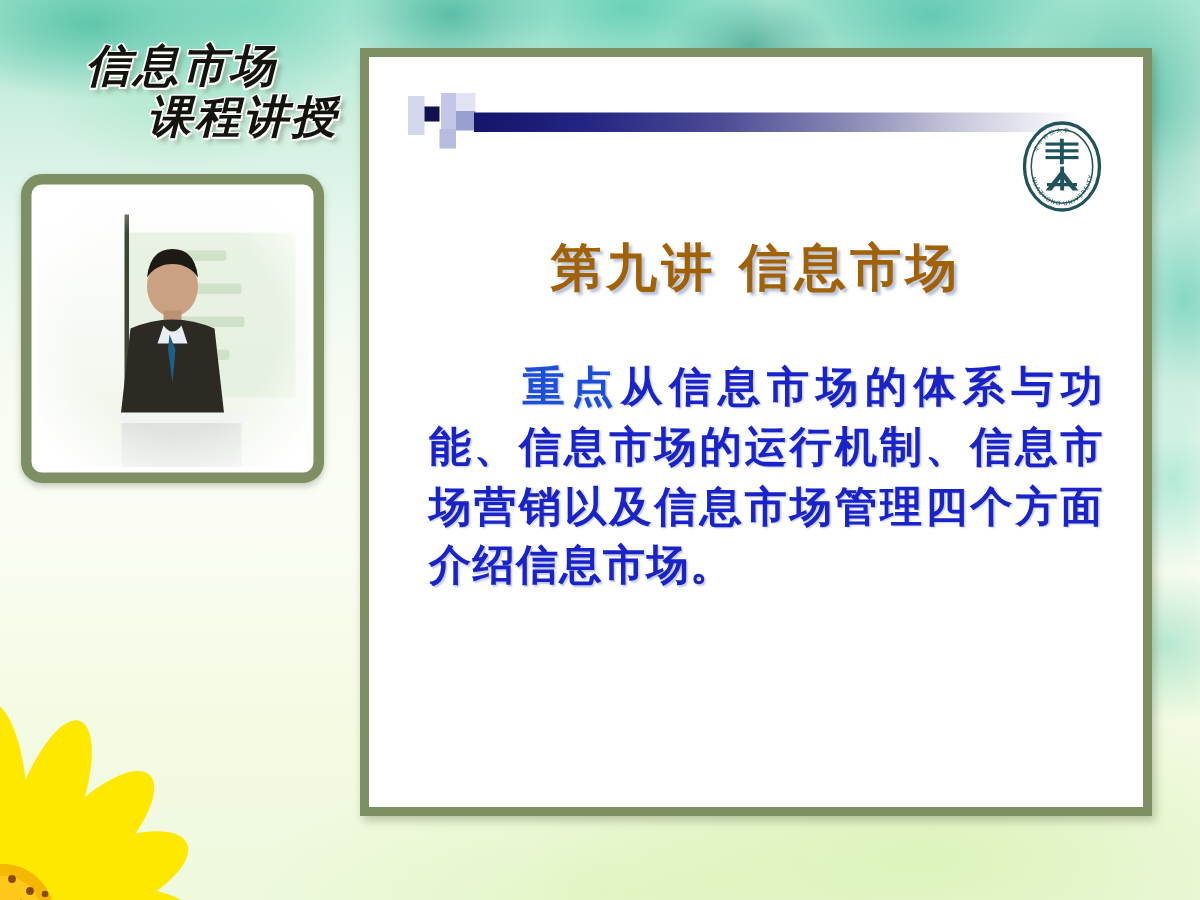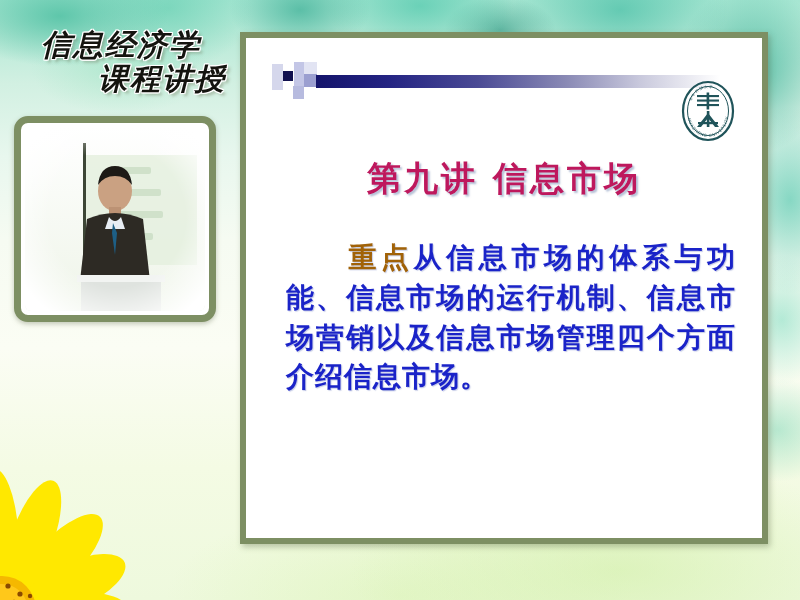--- a/index.html
+++ b/index.html
@@ -171,42 +171,42 @@
   .slide-title {
     position: absolute;
     left: 0;
     right: 0;
     top: 118px;
     text-align: center;
     font-family: "DejaVu Serif", "Liberation Serif", serif;
     font-weight: 700;
     font-size: 34px;
     letter-spacing: 3px;
-    color: #be185d;
+    color: #a16207;
     text-shadow: 2px 2px 2px rgba(120,140,180,.55);
   }
 
   
   .slide-body {
     position: absolute;
     left: 40px;
     right: 26px;
     top: 200px;
     font-family: "DejaVu Serif", "Liberation Serif", serif;
     font-weight: 700;
     font-size: 28px;
     line-height: 1.42;
     letter-spacing: 1px;
     text-align: justify;
     text-justify: inter-ideograph;
     color: #1a23c8;
     text-shadow: 1px 1px 1px rgba(150,160,210,.55);
   }
   .slide-body .indent { display: inline-block; width: 2.1em; }
-  .slide-body .kw { color: #a16207; }
+  .slide-body .kw { color: #1d4ed8; }
 </style>
 </head>
 <body>
 
 <div id="stage">
 
   <div class="bg-layer bg-base"></div>
   <div class="bg-layer bg-leaves"></div>
   <div class="bg-layer bg-lowgreen"></div>
 
@@ -238,21 +238,21 @@
             <circle cx="-18" cy="-14" r="2.4"></circle>
           <circle cx="10" cy="-14" r="2.2"></circle>
             <circle cx="-2" cy="-2" r="2.2"></circle>
           <circle cx="26" cy="-20" r="2.2"></circle>
         </g>
       </g>
     </svg>
   </div>
 
   <div class="course-title">
-    <span class="l1">信息经济学</span>
+    <span class="l1">信息市场</span>
     <span class="l2">课程讲授</span>
   </div>
 
   <div class="video-frame">
     <div class="video-inner">
       <svg viewBox="0 0 184 188" width="184" height="188" preserveAspectRatio="none">
         <defs>
           <linearGradient id="wallg" x1="0" y1="0" x2="0" y2="1">
             <stop offset="0" stop-color="#ffffff"></stop>
             <stop offset="1" stop-color="#eef4e8"></stop>

